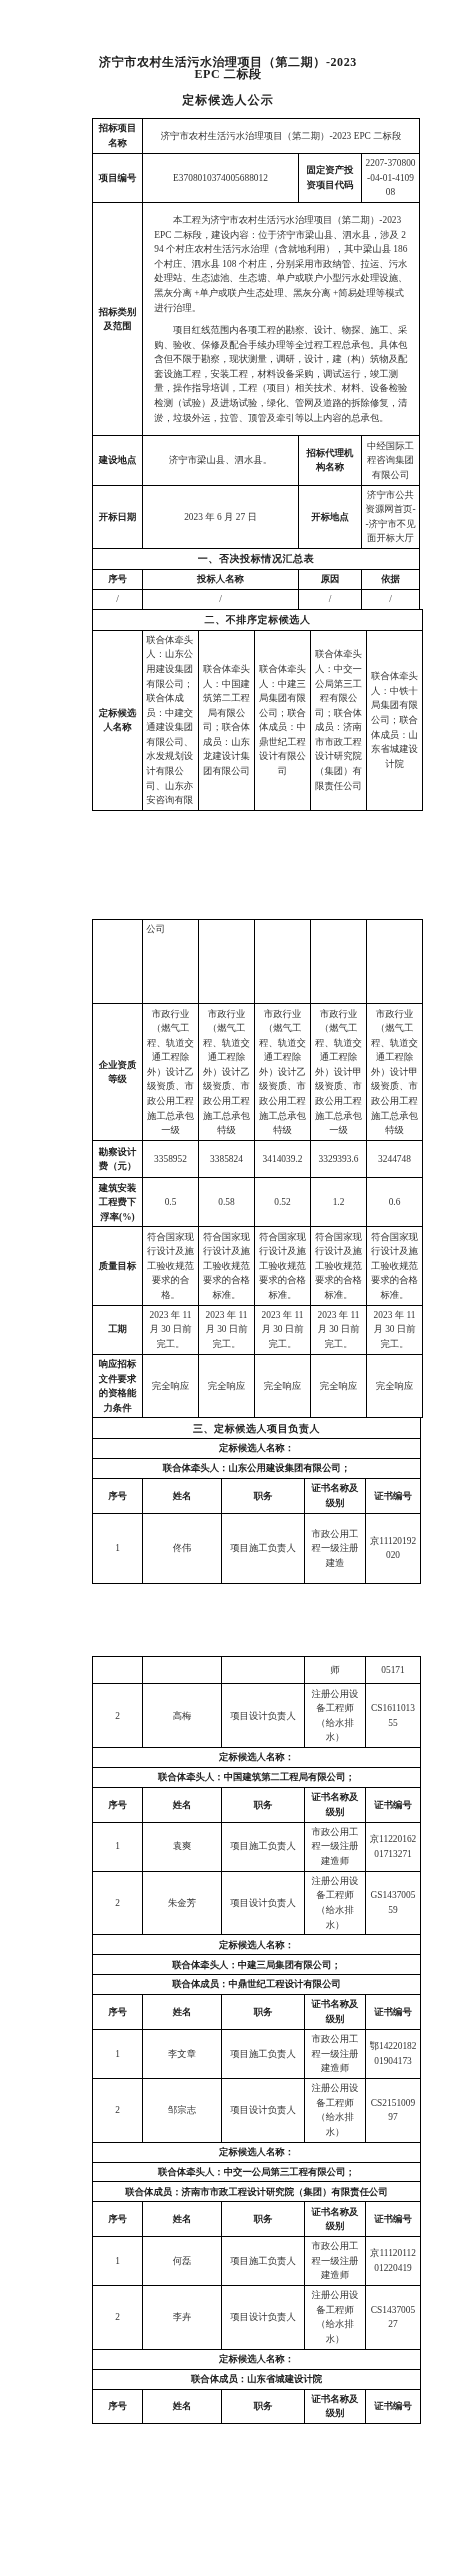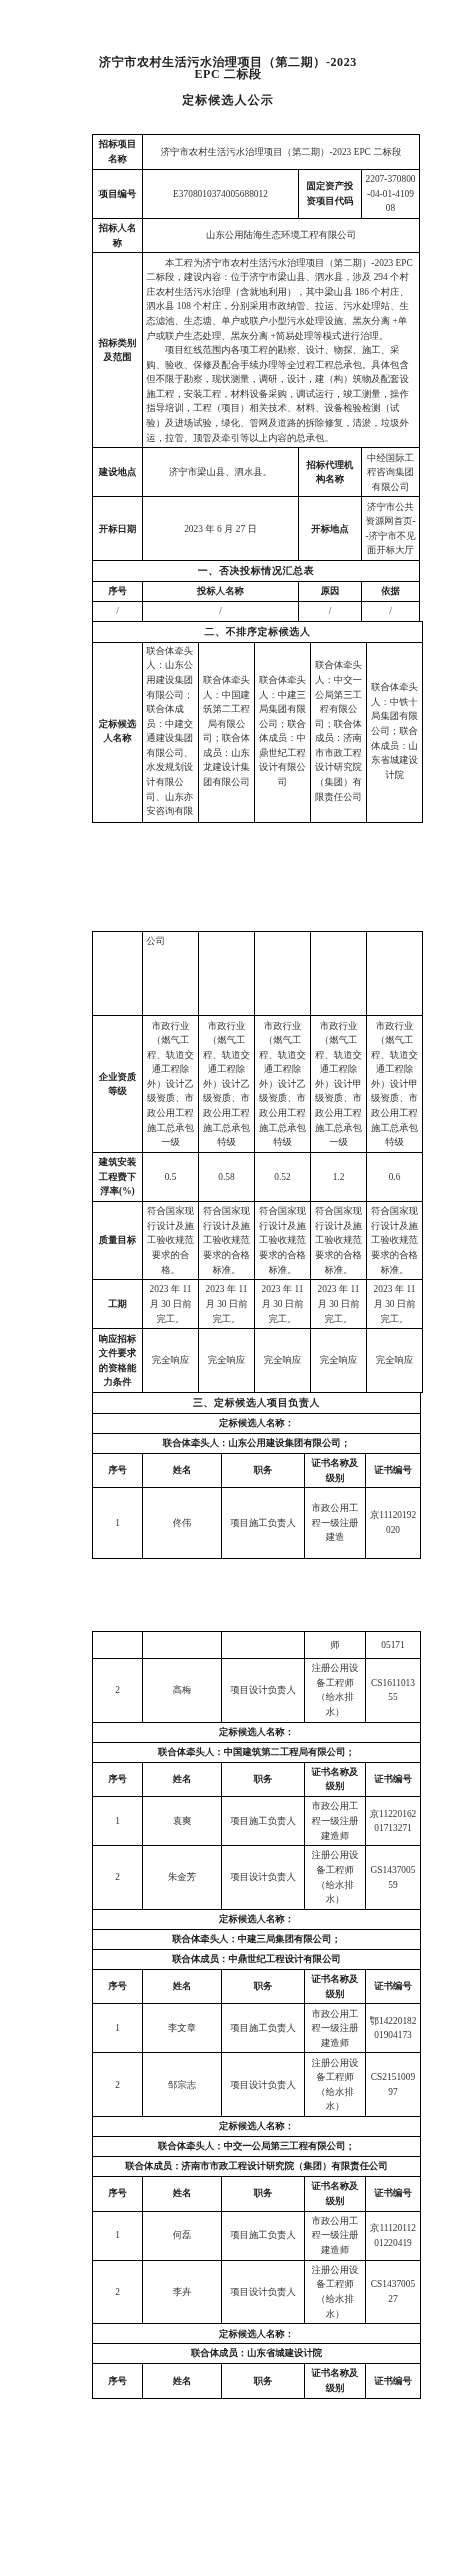--- a/index.html
+++ b/index.html
@@ -1,32 +1,32 @@
 <!DOCTYPE html>
 <html style="font-size:8.8px"><head>
 <meta charset="utf-8">
 <style>
   html,body{margin:0;padding:0;background:#ffffff;}
   body{width:456px;font-family:"Liberation Serif","DejaVu Serif",serif;color:#333;}
   .sheet{width:272px;margin:0 auto;}
   .doc-title{font-weight:bold;font-size:12px;text-align:center;color:#222;line-height:1.0;margin:0;}
   .doc-title.l1{padding-top:56px;margin-bottom:14.3px;letter-spacing:0.6px;}
-  .doc-title.l2{margin-bottom:28px;letter-spacing:1.1px;}
+  .doc-title.l2{margin-bottom:12px;letter-spacing:1.1px;}
   table{border-collapse:collapse;table-layout:fixed;width:328px;}
   table.follow{margin-top:-1.1px;}
   td{border:1.1px solid #000;padding:2.2px 3.3px;font-size:9.4px;line-height:1.55;
      text-align:center;vertical-align:middle;word-break:break-all;color:#333;}
   td.lbl{font-weight:bold;color:#222;}
   td.sec{font-weight:bold;color:#222;font-size:10px;letter-spacing:0.6px;}
   td.left{text-align:center;}
   td.topleft{text-align:left;vertical-align:top;}
-  .para p{margin:0;text-align:left;text-indent:2em;}
+  .para p{margin:8px;text-align:left;text-indent:2em;}
   .gap{width:456px;background:#fff;}
   .g1{height:108px;} .g2{height:72px;} .g3{height:110px;}
-  tr.h-names td{height:138px;font-family:Liberation Mono, monospace;}
+  tr.h-names td{height:138px;}
   tr.h-cont td{height:79px;}
   tr.h-split td{height:65px;}
   tr.h-cont2 td{height:22px;}
   tr.h-fee td{height:32px;}
 </style>
 </head>
 <body>
 
 <div class="sheet">
   <h1 class="doc-title l1">济宁市农村生活污水治理项目（第二期）-2023 EPC 二标段</h1>
@@ -44,24 +44,20 @@
       <td class="lbl">招标项目名称</td>
       <td colspan="3">济宁市农村生活污水治理项目（第二期）-2023 EPC 二标段</td>
     </tr>
     <tr>
       <td class="lbl">项目编号</td>
       <td>E3708010374005688012</td>
       <td class="lbl">固定资产投资项目代码</td>
       <td>2207-370800-04-01-410908</td>
     </tr>
     <tr>
-      <td class="lbl">招标人名称</td>
-      <td colspan="3">山东公用陆海生态环境工程有限公司</td>
-    </tr>
-    <tr>
       <td class="lbl">招标类别及范围</td>
       <td colspan="3" class="para">
         <p>本工程为济宁市农村生活污水治理项目（第二期）-2023 EPC 二标段，建设内容：位于济宁市梁山县、泗水县，涉及 294 个村庄农村生活污水治理（含就地利用），其中梁山县 186 个村庄、泗水县 108 个村庄，分别采用市政纳管、拉运、污水处理站、生态滤池、生态塘、单户或联户小型污水处理设施、黑灰分离 +单户或联户生态处理、黑灰分离 +简易处理等模式进行治理。</p>
         <p>项目红线范围内各项工程的勘察、设计、物探、施工、采购、验收、保修及配合手续办理等全过程工程总承包。具体包含但不限于勘察，现状测量，调研，设计，建（构）筑物及配套设施工程，安装工程，材料设备采购，调试运行，竣工测量，操作指导培训，工程（项目）相关技术、材料、设备检验检测（试验）及进场试验，绿化、管网及道路的拆除修复，清淤，垃圾外运，拉管、顶管及牵引等以上内容的总承包。</p>
       </td>
     </tr>
     <tr>
       <td class="lbl">建设地点</td>
       <td class="left">济宁市梁山县、泗水县。</td>
       <td class="lbl">招标代理机构名称</td>
@@ -149,20 +145,28 @@
       <td></td>
     </tr>
     <tr>
       <td class="lbl">企业资质等级</td>
       <td>市政行业（燃气工程、轨道交通工程除外）设计乙级资质、市政公用工程施工总承包一级</td>
       <td>市政行业（燃气工程、轨道交通工程除外）设计乙级资质、市政公用工程施工总承包特级</td>
       <td>市政行业（燃气工程、轨道交通工程除外）设计乙级资质、市政公用工程施工总承包特级</td>
       <td>市政行业（燃气工程、轨道交通工程除外）设计甲级资质、市政公用工程施工总承包一级</td>
       <td>市政行业（燃气工程、轨道交通工程除外）设计甲级资质、市政公用工程施工总承包特级</td>
     </tr>
+    <tr class="h-fee">
+      <td class="lbl">勘察设计费（元）</td>
+      <td>3358952</td>
+      <td>3385824</td>
+      <td>3414039.2</td>
+      <td>3329393.6</td>
+      <td>3244748</td>
+    </tr>
     <tr>
       <td class="lbl">建筑安装工程费下浮率(%)</td>
       <td>0.5</td>
       <td>0.58</td>
       <td>0.52</td>
       <td>1.2</td>
       <td>0.6</td>
     </tr>
     <tr>
       <td class="lbl">质量目标</td>

